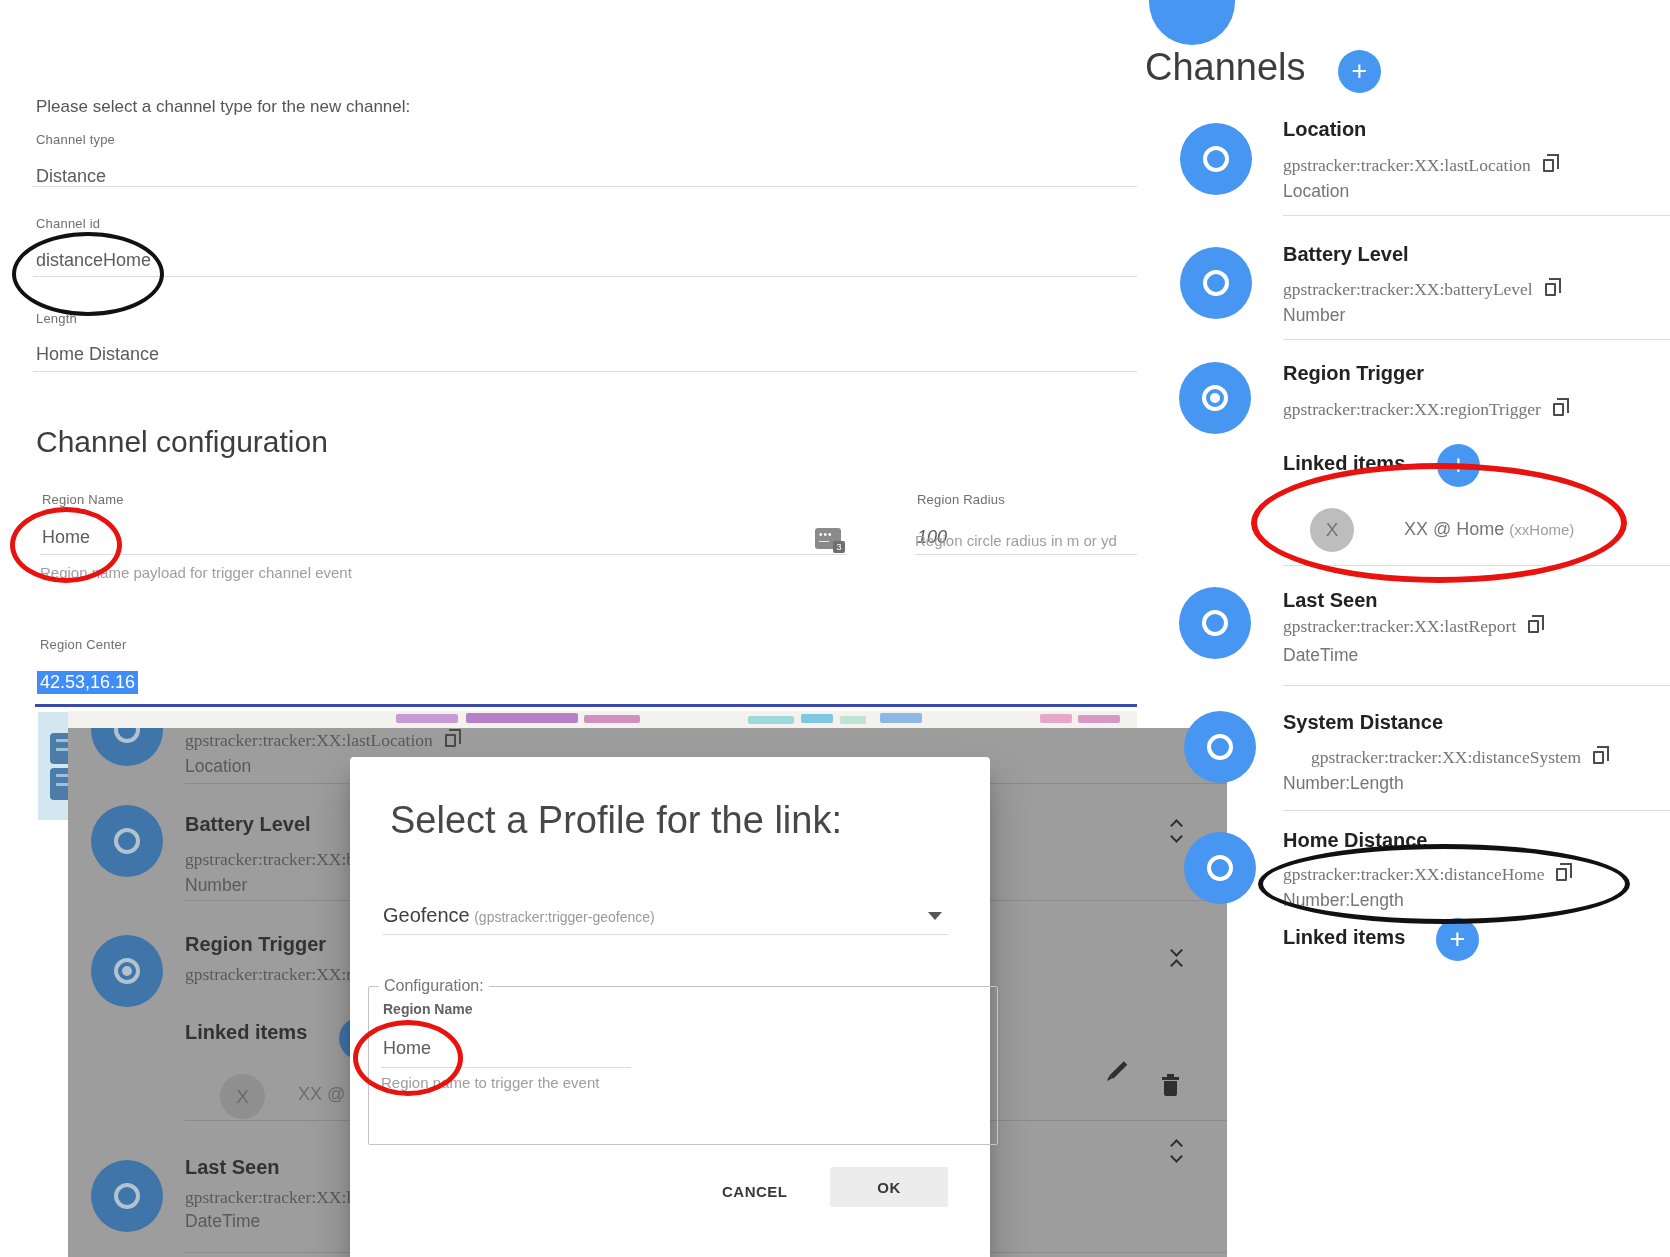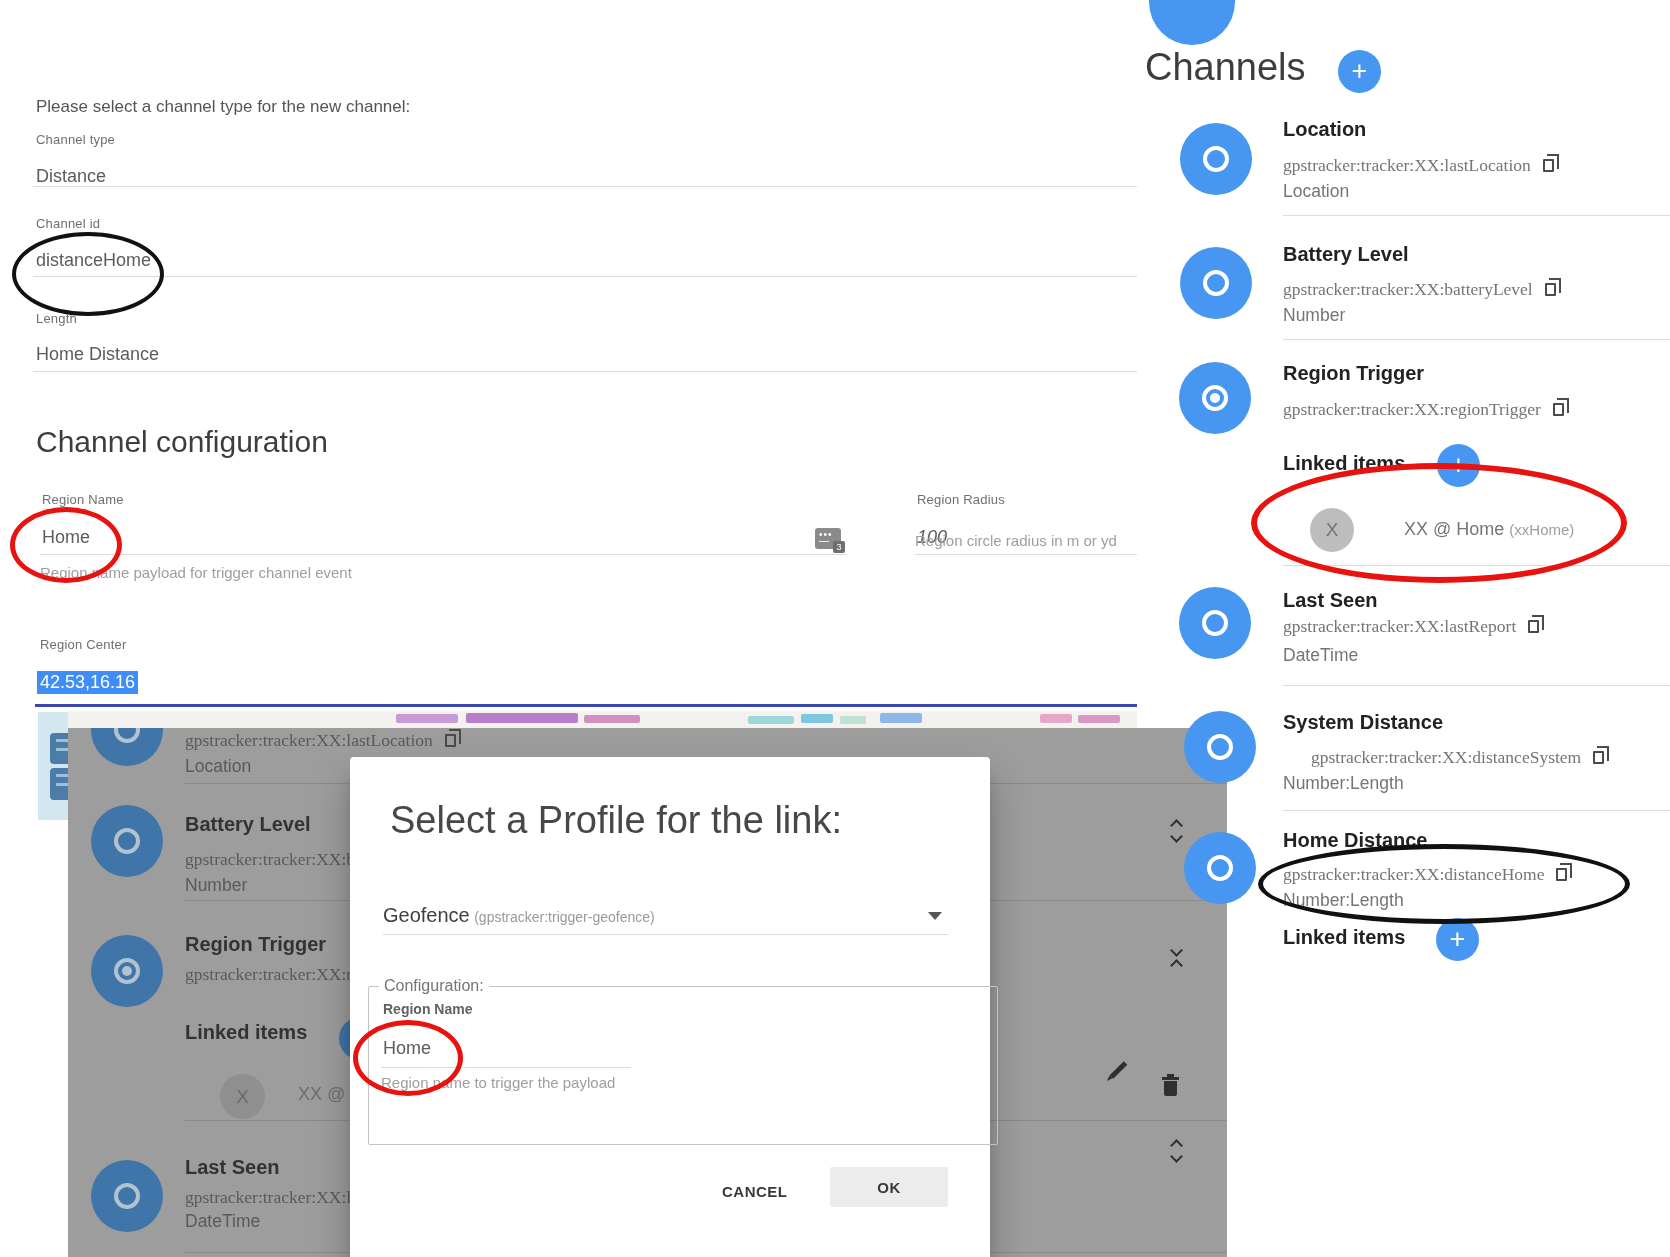--- a/index.html
+++ b/index.html
@@ -247,21 +247,21 @@
     </div>
     <div class="abs dd-arrow" style="left:578px;top:155px;"></div>
     <div class="abs uline" style="left:33px;top:177px;width:565px;"></div>
 
     <fieldset class="cfg" style="left:18px;top:220px;width:630px;height:168px;">
       <legend>Configuration:</legend>
     </fieldset>
     <div class="abs" style="left:33px;top:244px;font-size:14px;font-weight:bold;color:#616161;">Region Name</div>
     <div class="abs val" style="left:33px;top:281px;">Home</div>
     <div class="abs uline" style="left:31px;top:310px;width:250px;"></div>
-    <div class="abs hlp" style="left:31px;top:317px;">Region name to trigger the payload</div>
+    <div class="abs hlp" style="left:31px;top:317px;">Region name to trigger the event</div>
 
     <div class="abs btn-text" style="left:372px;top:426px;cursor:pointer;">CANCEL</div>
     <div class="abs btn-text" style="left:480px;top:410px;width:118px;height:40px;background:#ececec;border-radius:2px;display:flex;align-items:center;justify-content:center;cursor:pointer;">OK</div>
   </div>
 
   <div class="abs ell black" style="left:12px;top:232px;width:152px;height:84px;z-index:15;border-width:4px;"></div>
   <div class="abs ell red" style="left:10px;top:507px;width:112px;height:76px;z-index:15;"></div>
   <div class="abs ell red" style="left:353px;top:1020px;width:110px;height:76px;z-index:50;"></div>
   <div class="abs ell red" style="left:1251px;top:463px;width:376px;height:120px;z-index:35;border-width:6px;"></div>
   <div class="abs ell black" style="left:1258px;top:844px;width:372px;height:80px;z-index:35;"></div>

